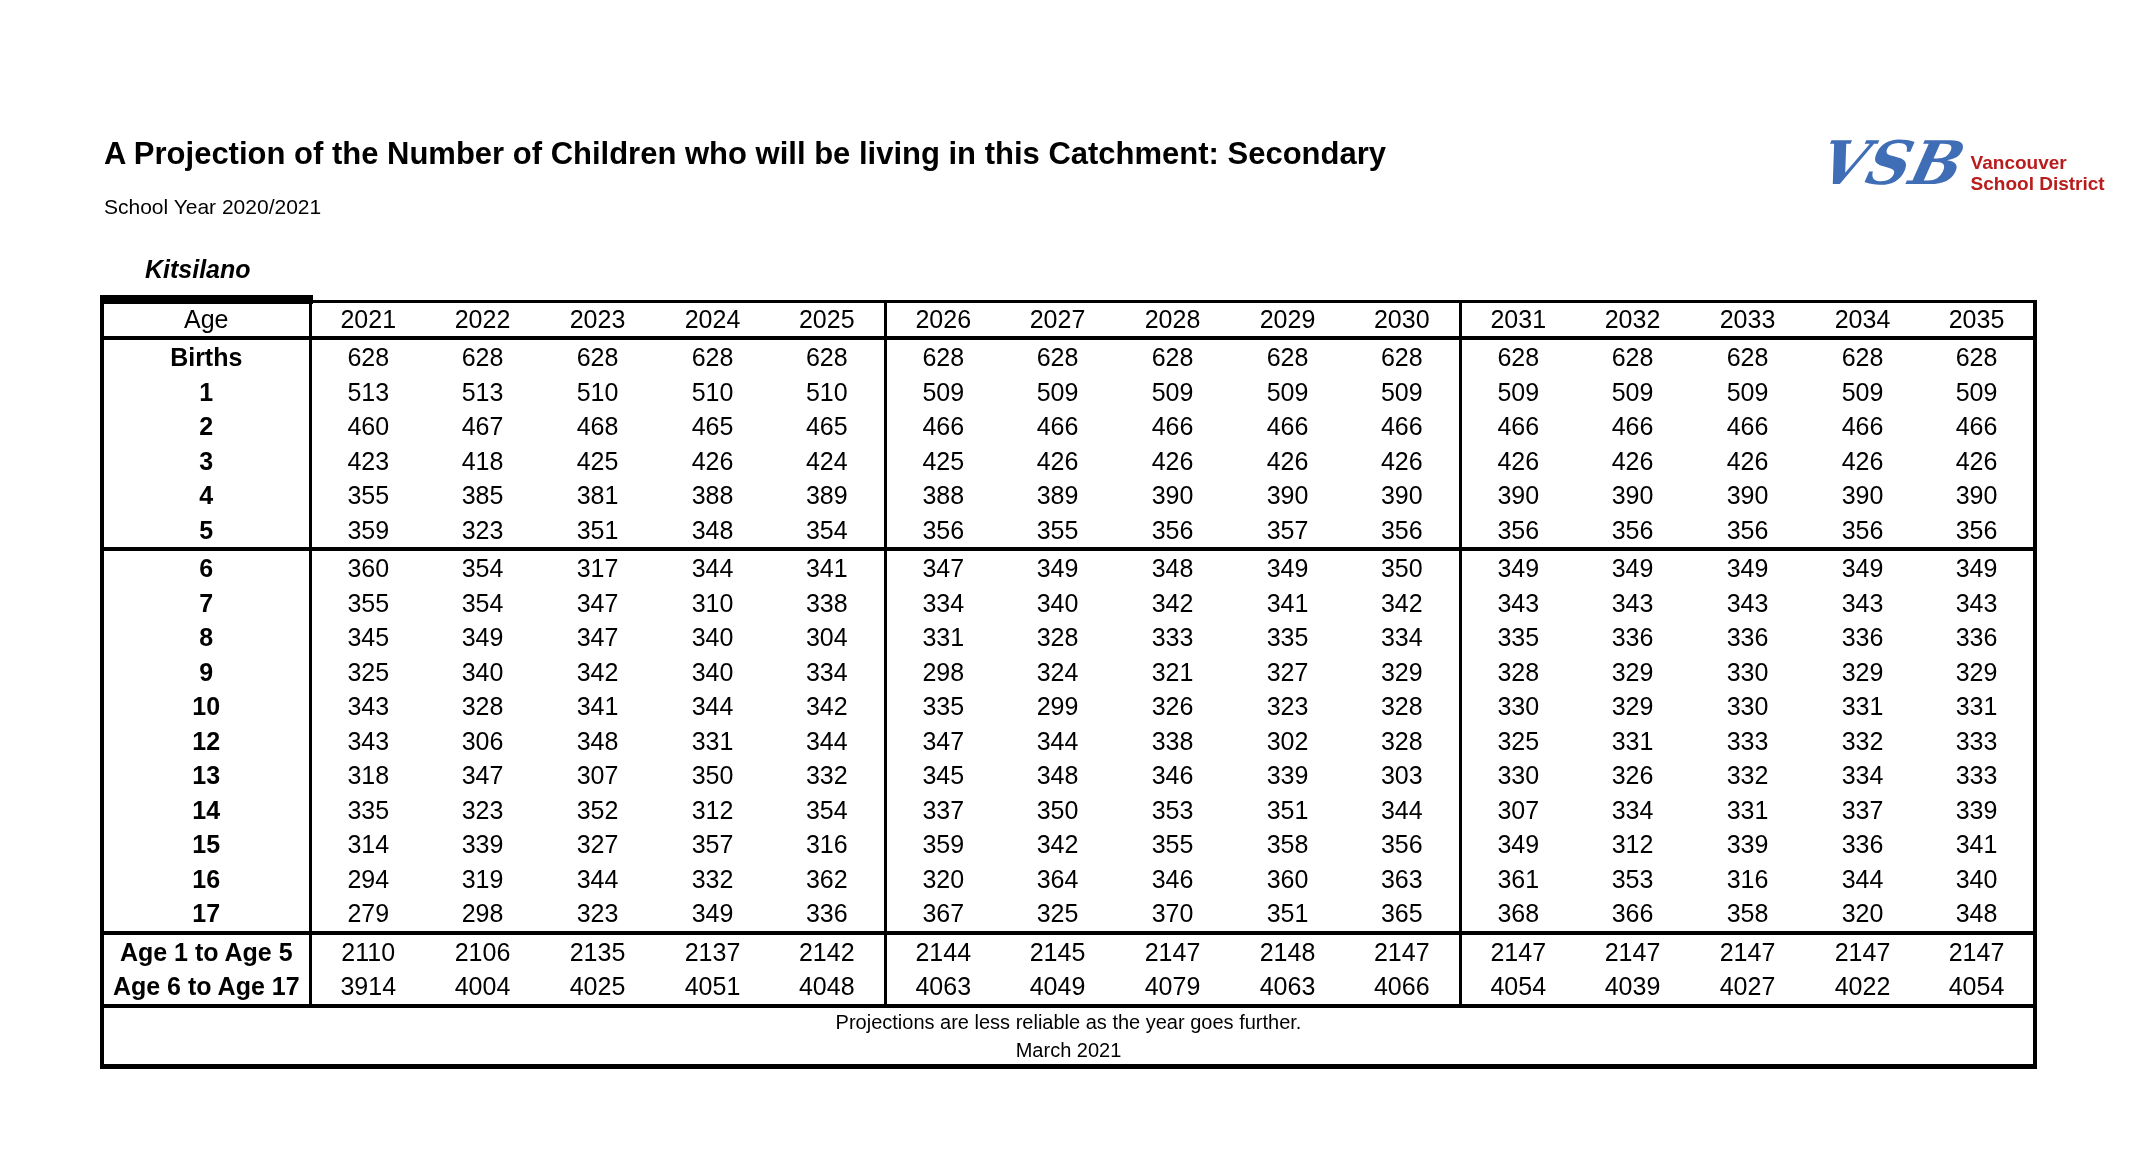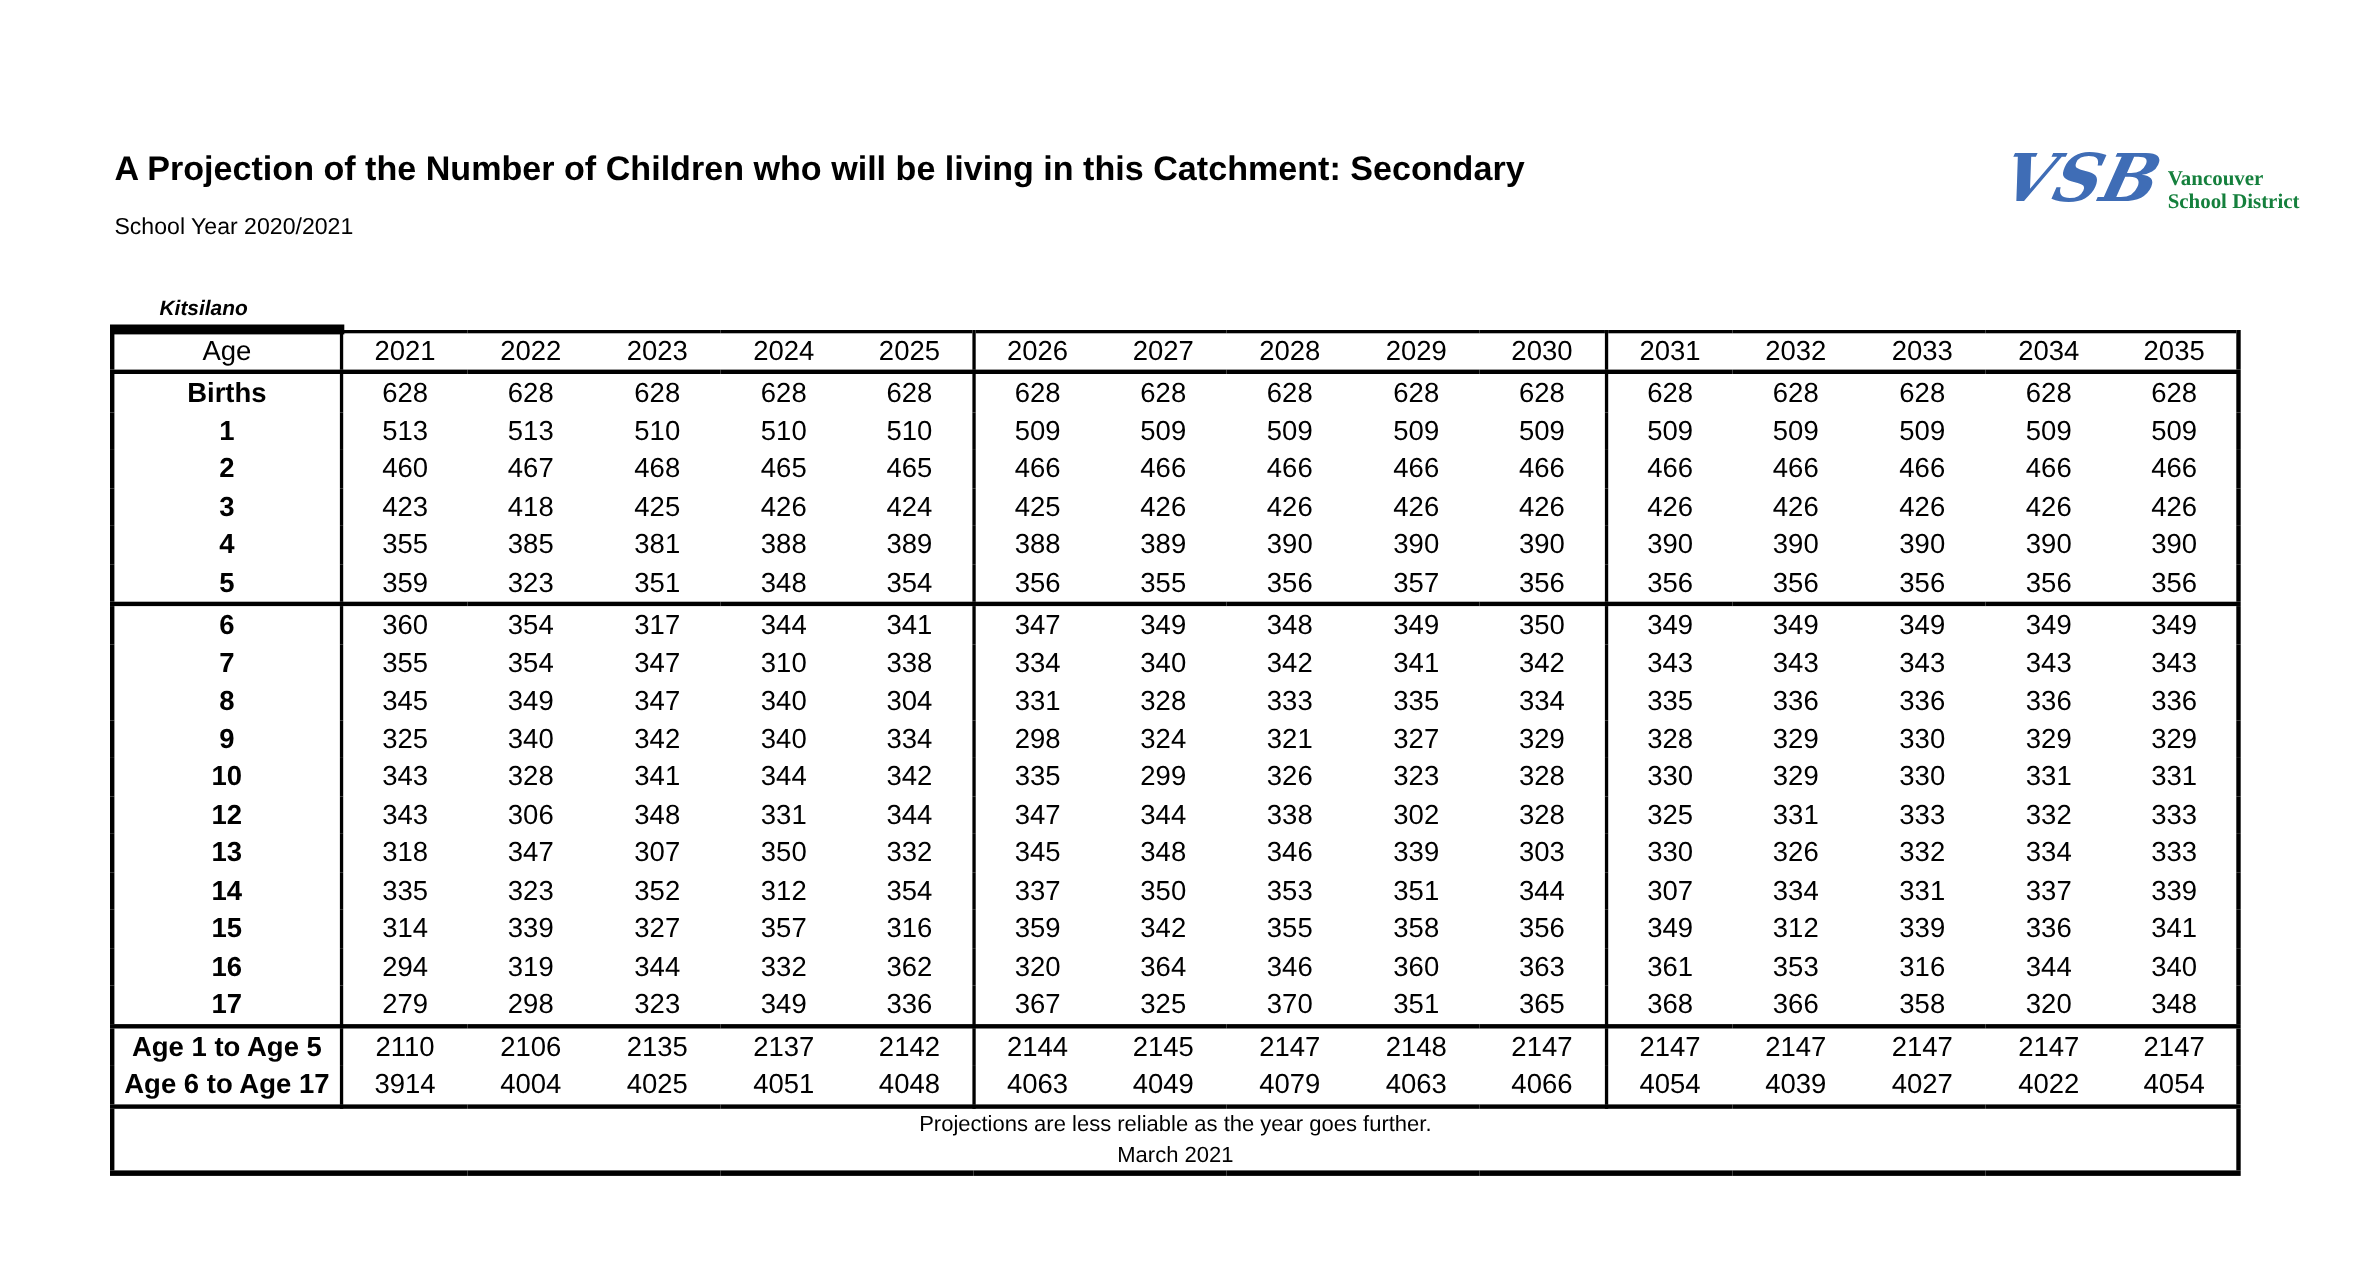--- a/index.html
+++ b/index.html
@@ -16,22 +16,22 @@
   }
   
   .logo { position:absolute; left:1822px; top:136px; display:flex; gap:8px; align-items:flex-start; }
   .logo-script {
     font-family:"DejaVu Serif", serif; font-style:italic; font-weight:bold;
     font-size:60px; line-height:0.9; display:inline-block; transform:skewX(-14deg);
   }
   .logo-text { display:flex; flex-direction:column; margin-top:16px; font-size:19px; font-weight:bold; line-height:21px; }
   
   .region {
-    position:absolute; left:145px; top:271px;
-    font-size:19px; font-weight:bold; font-style:italic; line-height:1;
+    position:absolute; left:145px; top:257px;
+    font-size:25px; font-weight:bold; font-style:italic; line-height:1;
   }
   .region-bar { position:absolute; left:100px; top:295px; width:213px; height:9px; background:#000; }
   
   .tbl-wrap { position:absolute; left:100px; top:300px; }
   table { border-collapse:collapse; table-layout:fixed; font-size:25px; }
   table { border:4px solid #000; border-top-width:3px; border-bottom-width:5px; }
   col.c-label { width:208px; }
   col.c-year  { width:115px; }
   th, td { padding:0; height:34.5px; line-height:34.5px; text-align:center; font-weight:normal; }
   thead tr { border-bottom:4px solid #000; }
@@ -46,21 +46,21 @@
 </head>
 <body>
 
 <div class="page">
 
   <div class="title">A Projection of the Number of Children who will be living in this Catchment: Secondary</div>
   <div class="subtitle">School Year 2020/2021</div>
 
   <div class="logo" style="color: rgb(63, 109, 182);">
     <span class="logo-script">VSB</span>
-    <span class="logo-text" style="color: #15803d; font-family: Liberation Serif, serif;">
+    <span class="logo-text" style="color: #b91c1c;">
       <span>Vancouver</span>
       <span>School District</span>
     </span>
   </div>
 
   <div class="region">Kitsilano</div>
   <div class="region-bar"></div>
 
   <div class="tbl-wrap">
     <table>

